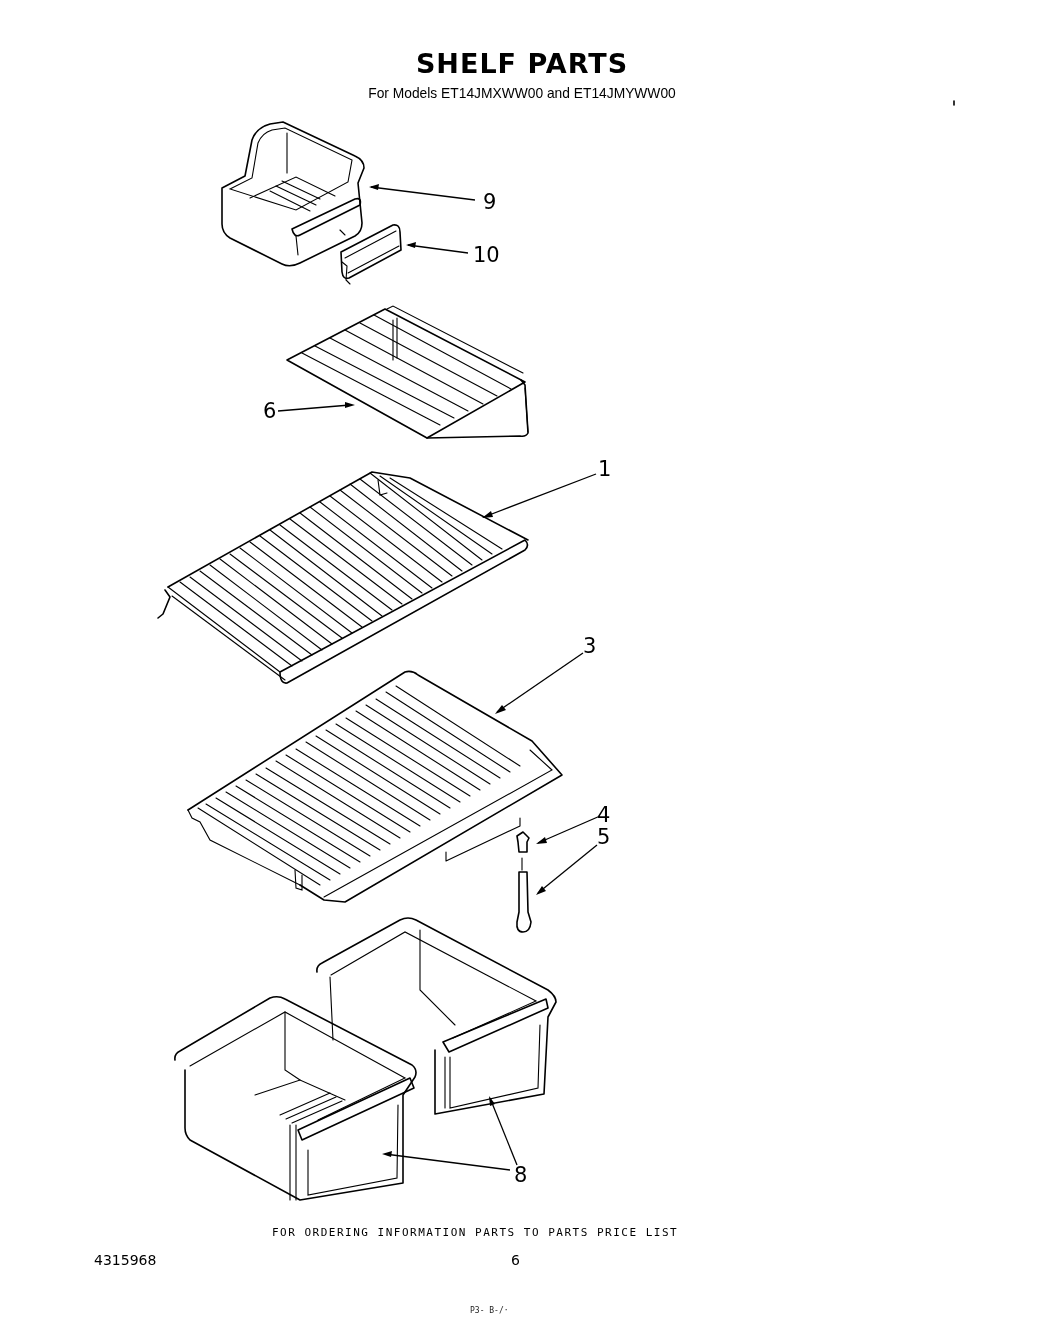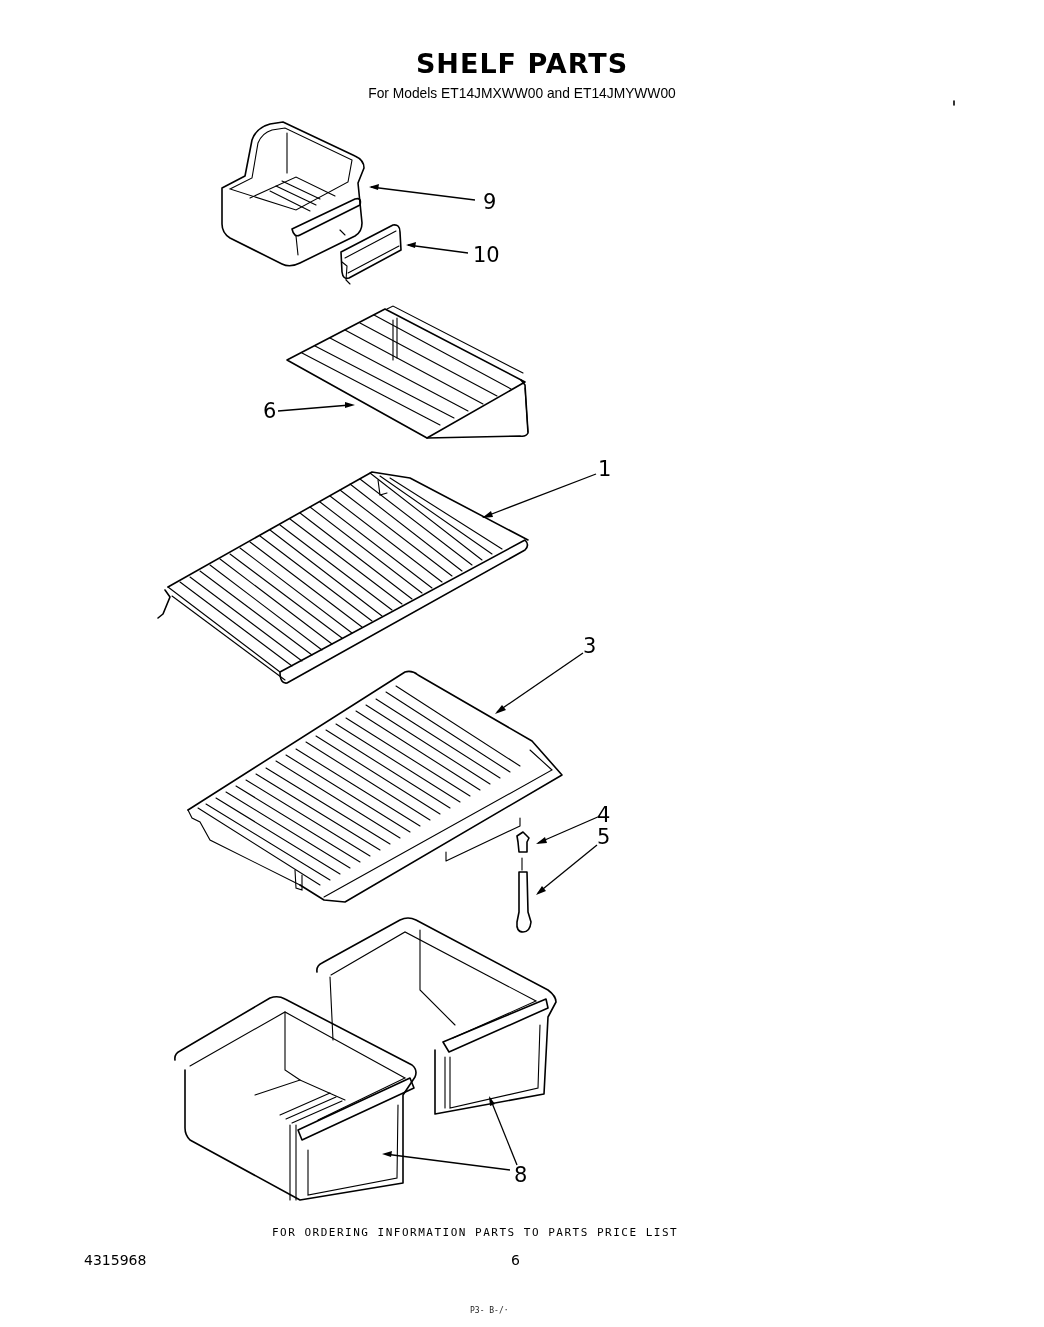--- a/index.html
+++ b/index.html
@@ -1,20 +1,20 @@
 <!DOCTYPE html>
 <html><head>
 <meta charset="utf-8">
 <style>
   html, body { margin:0; padding:0; background:#ffffff; }
   body { width:1044px; height:1327px; position:relative; overflow:hidden; font-family:"DejaVu Sans", sans-serif; color:#000; }
   .title { position:absolute; left:0; width:1044px; top:48px; text-align:center; font-family:"DejaVu Sans", sans-serif; font-weight:bold; font-size:27px; letter-spacing:1px; }
   .subtitle { position:absolute; left:0; width:1044px; top:84px; text-align:center; font-family:"Liberation Sans", sans-serif; font-size:15px; transform:scaleX(0.92); }
   .footer-note { position:absolute; left:272px; top:1226px; font-family:"DejaVu Sans Mono", monospace; font-size:11px; letter-spacing:1.5px; }
-  .doc-number { position:absolute; left:84px; top:1252px; font-family:"DejaVu Sans", sans-serif; font-size:14px; }
+  .doc-number { position:absolute; left:94px; top:1252px; font-family:"DejaVu Sans", sans-serif; font-size:14px; }
   .page-number { position:absolute; left:511px; top:1252px; font-family:"DejaVu Sans", sans-serif; font-size:14px; }
   .stamp { position:absolute; left:470px; top:1306px; font-family:"DejaVu Sans Mono", monospace; font-size:8px; color:#222; }
   svg.drawing { position:absolute; left:0; top:0; }
   .callout { font-family:"DejaVu Sans", sans-serif; font-size:21px; fill:#000; }
   .ln { fill:none; stroke:#000; stroke-width:1.6; stroke-linejoin:round; stroke-linecap:round; }
   .ln-thin { fill:none; stroke:#000; stroke-width:1.1; stroke-linecap:round; }
   .lead { stroke:#000; stroke-width:1.3; fill:none; }
 </style>
 </head>
 <body>

